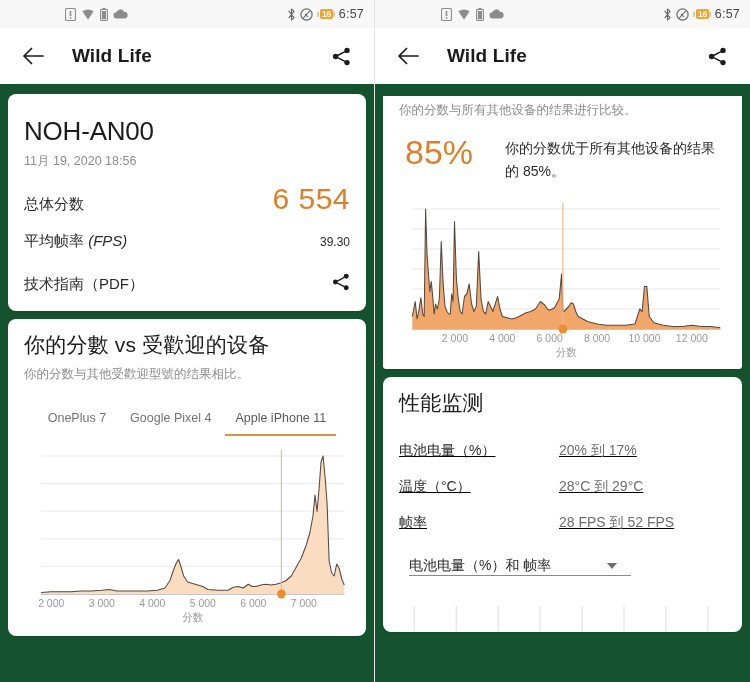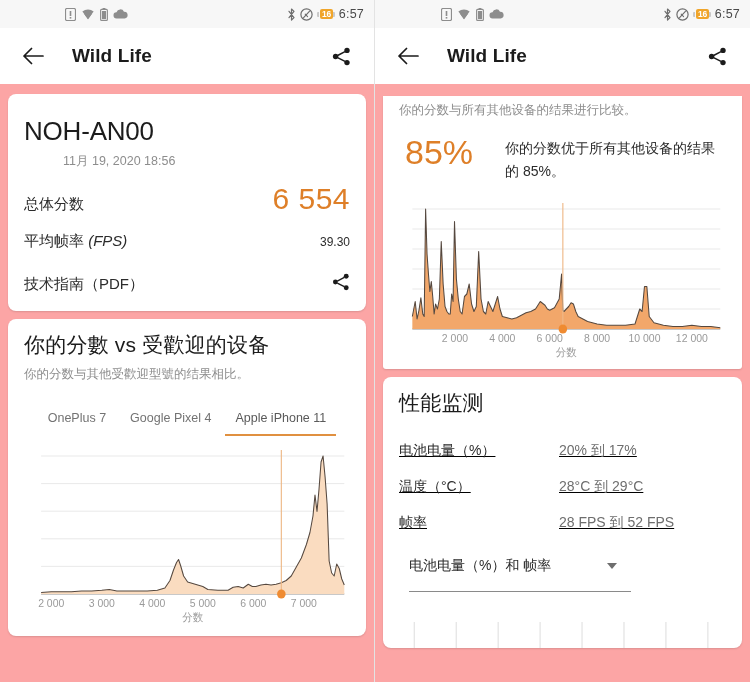--- a/index.html
+++ b/index.html
@@ -5,21 +5,21 @@
   * { box-sizing: border-box; margin: 0; padding: 0; }
   html, body {
     width: 750px; height: 682px;
     font-family: "Liberation Sans", "DejaVu Sans", sans-serif;
     background: #ffffff;
     overflow: hidden;
   }
   .screens { display: flex; width: 750px; height: 682px; }
   .phone {
     width: 375px; height: 682px;
-    background: #fca5a5;
+    background: #14532d;
     position: relative;
     overflow: hidden;
   }
   .phone.left { border-right: 1px solid #e3e3e3; }
 
   
   .statusbar {
     height: 28px; background: #f7f7f7;
     display: flex; align-items: center;
     position: relative;
@@ -65,21 +65,21 @@
     border-radius: 8px;
     box-shadow: 0 1px 2px rgba(0,0,0,.13);
     padding: 0 16px;
   }
   .card.first { margin-top: 10px; }
 
   .device-name {
     font-size: 26px; color: #1c1c1c; font-weight: 400;
     padding-top: 22px; letter-spacing: -.2px;
   }
-  .device-date { font-size: 12.5px; color: #8d8d8d; margin-top: 6px; margin-left: 39px; }
+  .device-date { font-size: 12.5px; color: #8d8d8d; margin-top: 6px; }
 
   .row {
     display: flex; align-items: baseline;
     justify-content: space-between;
     padding: 14px 0 4px 0;
   }
   .row-label { font-size: 15px; color: #2b2b2b; }
   .row-label .ital { font-style: italic; text-align: right; }
   .score-big {
     font-size: 30px; color: #de7f28; font-weight: 400;
@@ -112,21 +112,21 @@
 
   .mrow { display: flex; padding: 9px 0; }
   .mrow-label { font-size: 14px; color: #2b2b2b; width: 160px; }
   .mrow-value { font-size: 14px; color: #6e6e6e; }
 
   .dropdown {
     margin: 16px 0 0 10px;
     display: flex; align-items: center;
     width: 222px;
     border-bottom: 1.5px solid #8a8a8a;
-    padding-bottom: 16px; cursor: pointer;
+    padding-bottom: 0; cursor: pointer;
   }
   .dd-text { font-size: 14px; color: #2b2b2b; }
   .dd-caret {
     width: 0; height: 0; margin-left: auto; margin-right: 14px;
     border-left: 5px solid transparent; border-right: 5px solid transparent;
     border-top: 6px solid #6e6e6e;
   }
   .bottom-chart { padding-top: 16px; }
 </style>
 </head>

